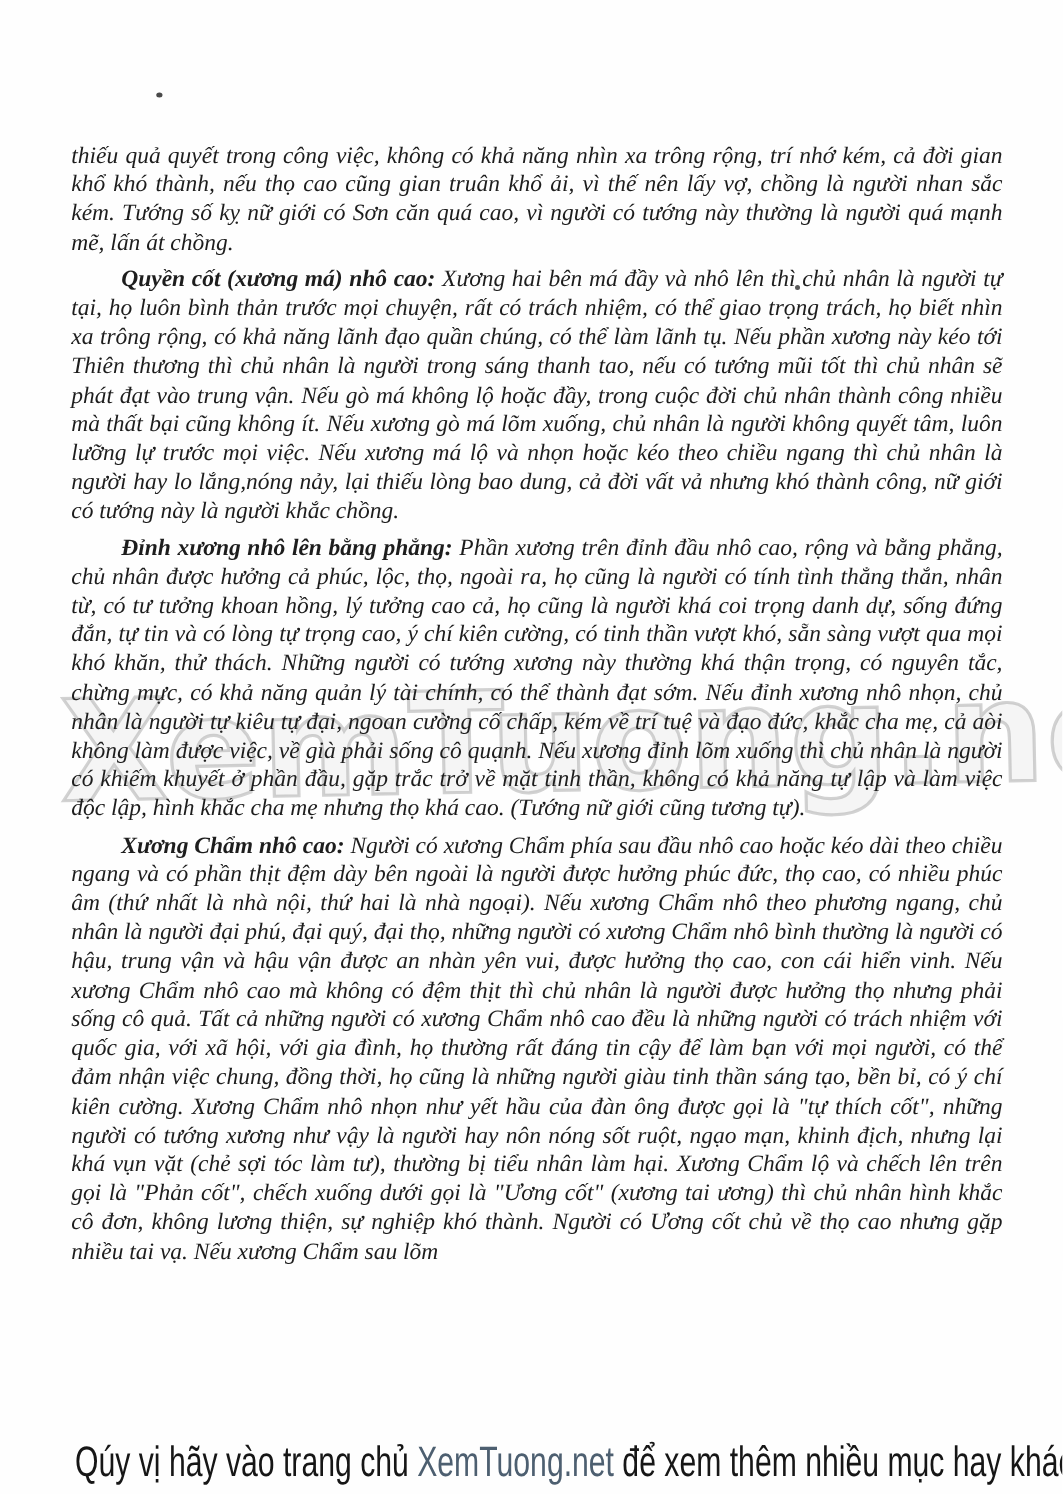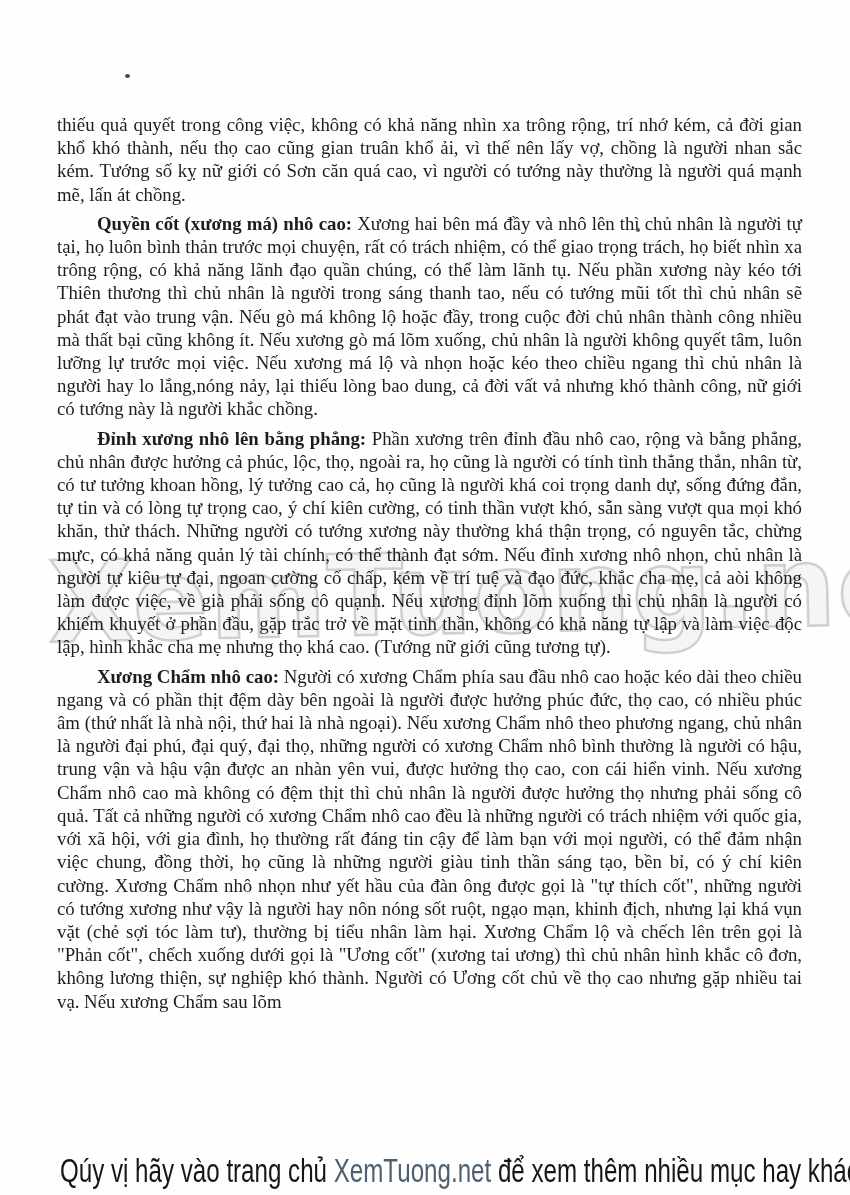--- a/index.html
+++ b/index.html
@@ -40,20 +40,21 @@
   .body-text {
     margin-top: 17px;
     font-size: 18.8px;
     line-height: 23.2px;
     color: #1d1d1d;
     text-align: justify;
   }
   .para {
     margin: 0 0 6px 0;
     text-indent: 40px;
+    font-style: italic;
   }
   .para.flush {
     text-indent: 0;
   }
   .lead {
     font-weight: bold;
     margin-top: 22px;
   }
   .watermark {
     position: absolute;

